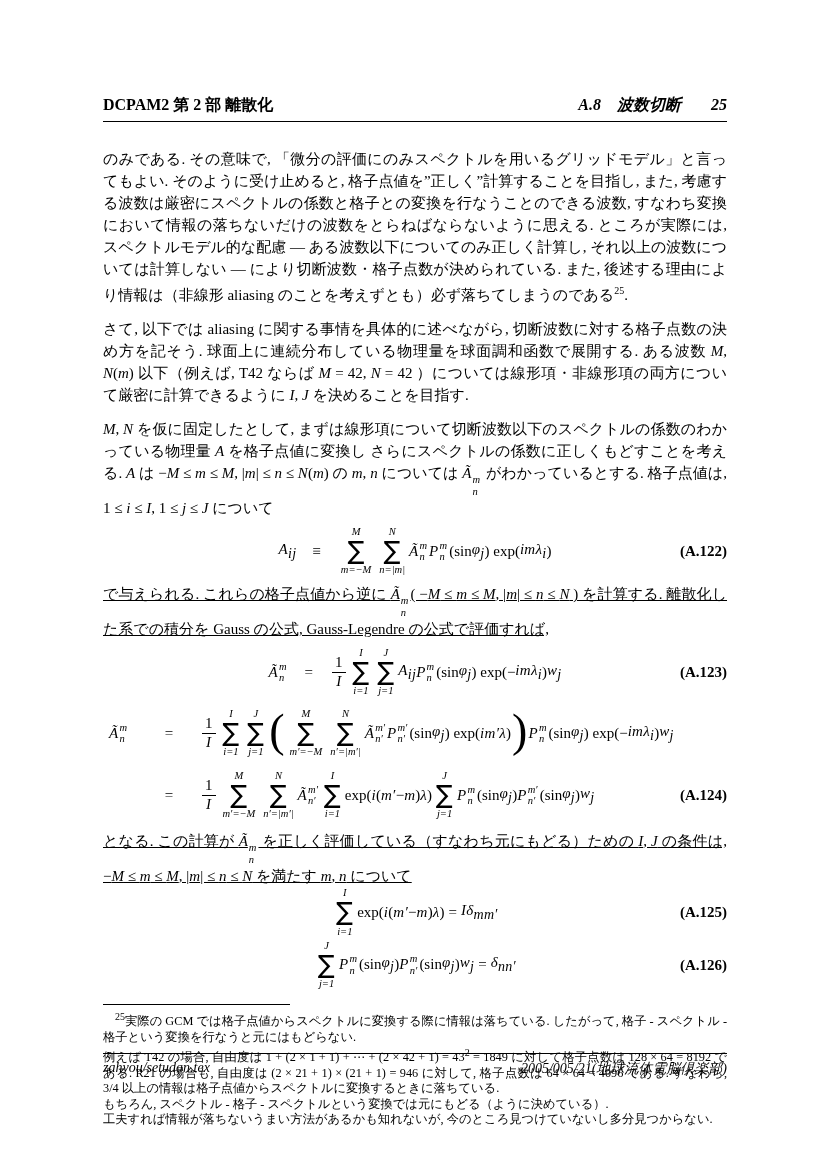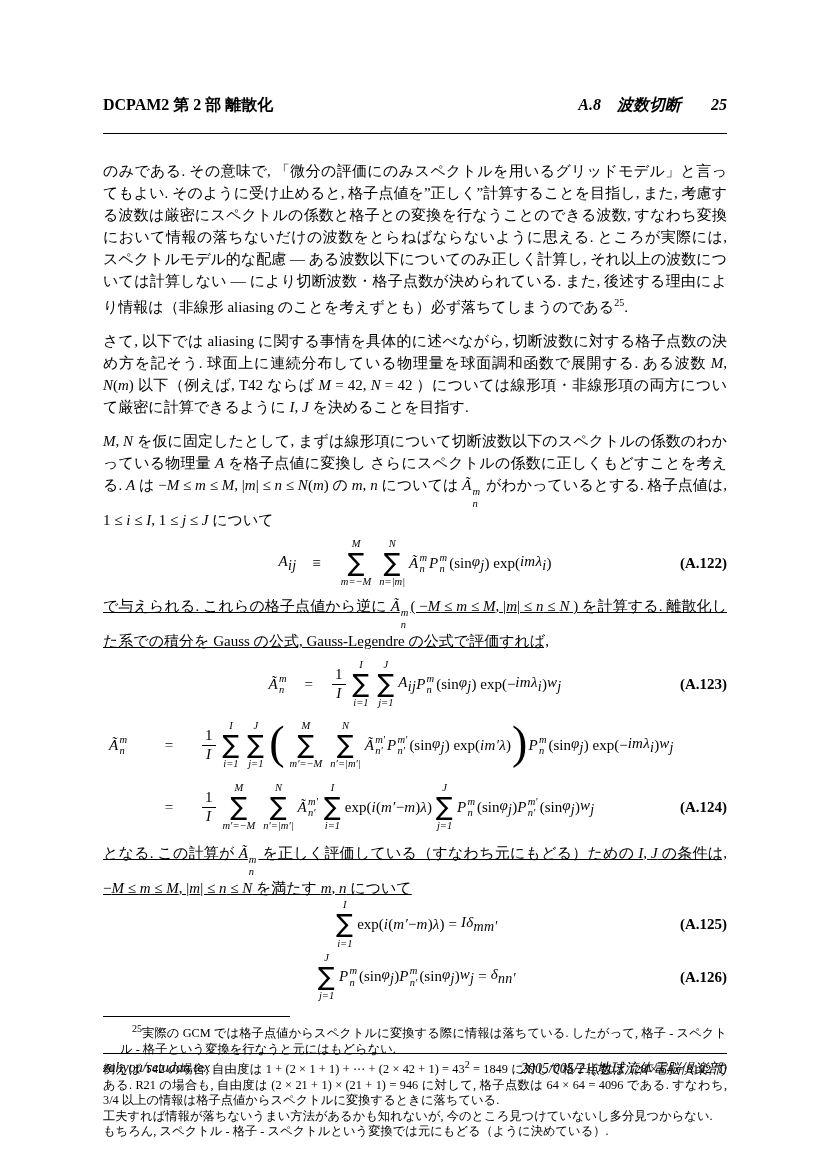--- a/index.html
+++ b/index.html
@@ -3,21 +3,21 @@
 <meta charset="utf-8">
 <style>
   html,body{margin:0;padding:0;background:#ffffff;}
   .page{
     width:826px;height:1169px;background:#ffffff;color:#000;
     font-family:"Liberation Serif","DejaVu Serif",serif;
     box-sizing:border-box;padding:95px 99px 0 103px;position:relative;overflow:hidden;
   }
   
   .header{display:flex;justify-content:space-between;align-items:flex-start;
-    font-weight:bold;font-size:16px;padding-bottom:17px;border-bottom:1.5px solid #000;}
+    font-weight:bold;font-size:16px;padding-bottom:5px;border-bottom:1.5px solid #000;}
   .h-right{display:flex;align-items:baseline;font-style:italic;}
   .h-right .pagenum{margin-left:30px;}
   
   .para{font-size:15px;line-height:22px;text-align:justify;margin:12px 0 0 0;}
   .para.first{margin-top:26px;}
   .para.cont{margin-top:3px;text-decoration:underline;}
   sup{font-size:10px;}
   sub{font-size:14px;}
   
   .eq{position:relative;display:flex;justify-content:center;align-items:center;
@@ -47,21 +47,21 @@
   .ss{display:inline-flex;flex-direction:column;align-items:flex-start;
       font-size:10.5px;line-height:1.1;vertical-align:-5px;margin:0 2px 0 1px;
       font-style:italic;}
   .ss>span{display:block;}
   .bigp{font-size:46px;line-height:0;vertical-align:middle;font-weight:300;
         position:relative;top:-2px;margin:0 1px;}
   .formula i,.rhs i,.lhs i{letter-spacing:0.3px;}
   
   .footnote-rule{width:187px;border-top:1px solid #000;margin-top:14px;margin-bottom:4px;}
   .footnote{font-size:12.3px;line-height:15.5px;text-align:justify;}
-  .fseg.indent{text-indent:12px;margin-left:17px;}
+  .fseg.indent{text-indent:12px;}
   
   .footer{position:absolute;left:103px;right:99px;top:1053px;
           border-top:1px solid #000;padding-top:6px;display:flex;
           justify-content:space-between;font-size:14px;font-style:italic;}
 </style>
 </head>
 <body>
 
 <div class="page">
 
@@ -229,22 +229,22 @@
           <span>m</span>
           <span>n′</span>
         </span>(sin <i>φ<sub>j</sub></i>)<i>w<sub>j</sub></i> <span class="rel2">=</span> <i>δ<sub>nn′</sub></i></span>
     <span class="tag">(A.126)</span>
   </div>
 
   <div class="footnote-rule"></div>
   <div class="footnote">
     <div class="fseg indent"><sup>25</sup>実際の GCM では格子点値からスペクトルに変換する際に情報は落ちている. したがって, 格子 - スペクトル - 格子という変換を行なうと元にはもどらない.</div>
     <div class="fseg">例えば T42 の場合, 自由度は 1 + (2 × 1 + 1) + ⋯ + (2 × 42 + 1) = 43<sup>2</sup> = 1849 に対して格子点数は 128 × 64 = 8192 である. R21 の場合も, 自由度は (2 × 21 + 1) × (21 + 1) = 946 に対して, 格子点数は 64 × 64 = 4096 である. すなわち, 3/4 以上の情報は格子点値からスペクトルに変換するときに落ちている.</div>
+    <div class="fseg">もちろん, スペクトル - 格子 - スペクトルという変換では元にもどる（ように決めている）.</div>
     <div class="fseg">工夫すれば情報が落ちないうまい方法があるかも知れないが, 今のところ見つけていないし多分見つからない.</div>
-    <div class="fseg">もちろん, スペクトル - 格子 - スペクトルという変換では元にもどる（ように決めている）.</div>
   </div>
 
   <div class="footer">
     <span>zahyou/setudan.tex</span>
     <span>2005/005/21(地球流体電脳倶楽部)</span>
   </div>
 
 </div>
 
 </body></html>

